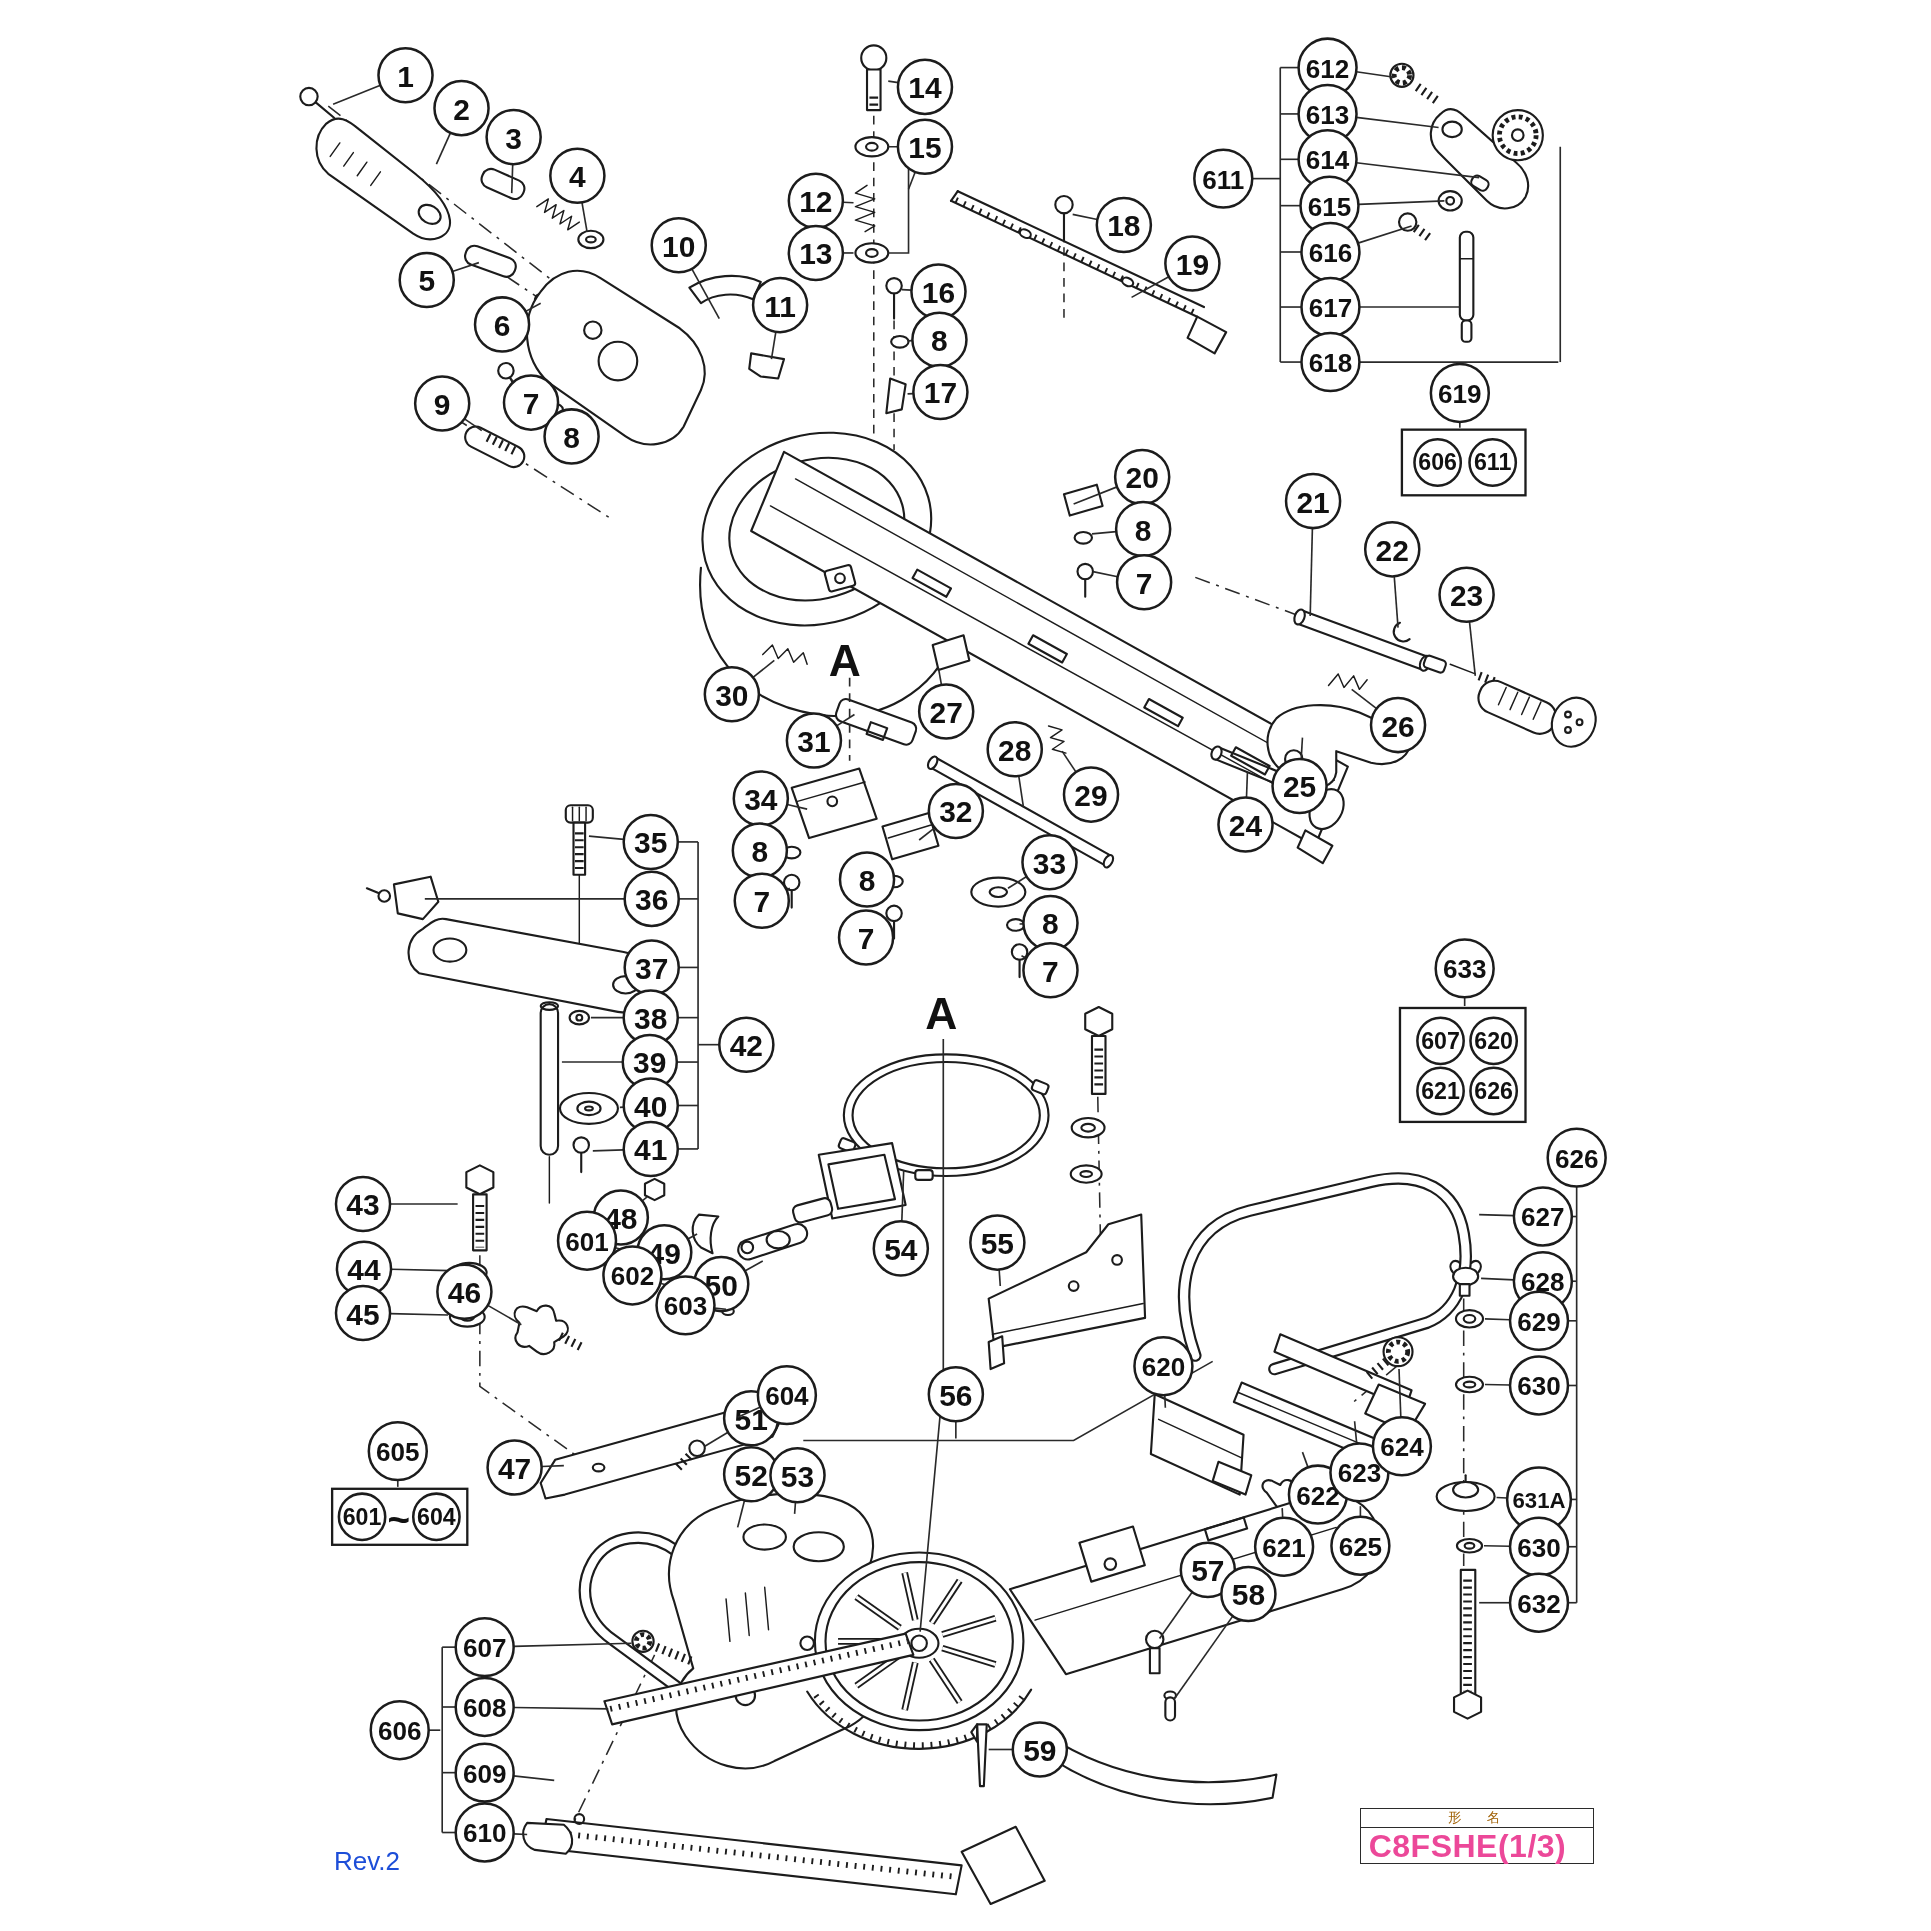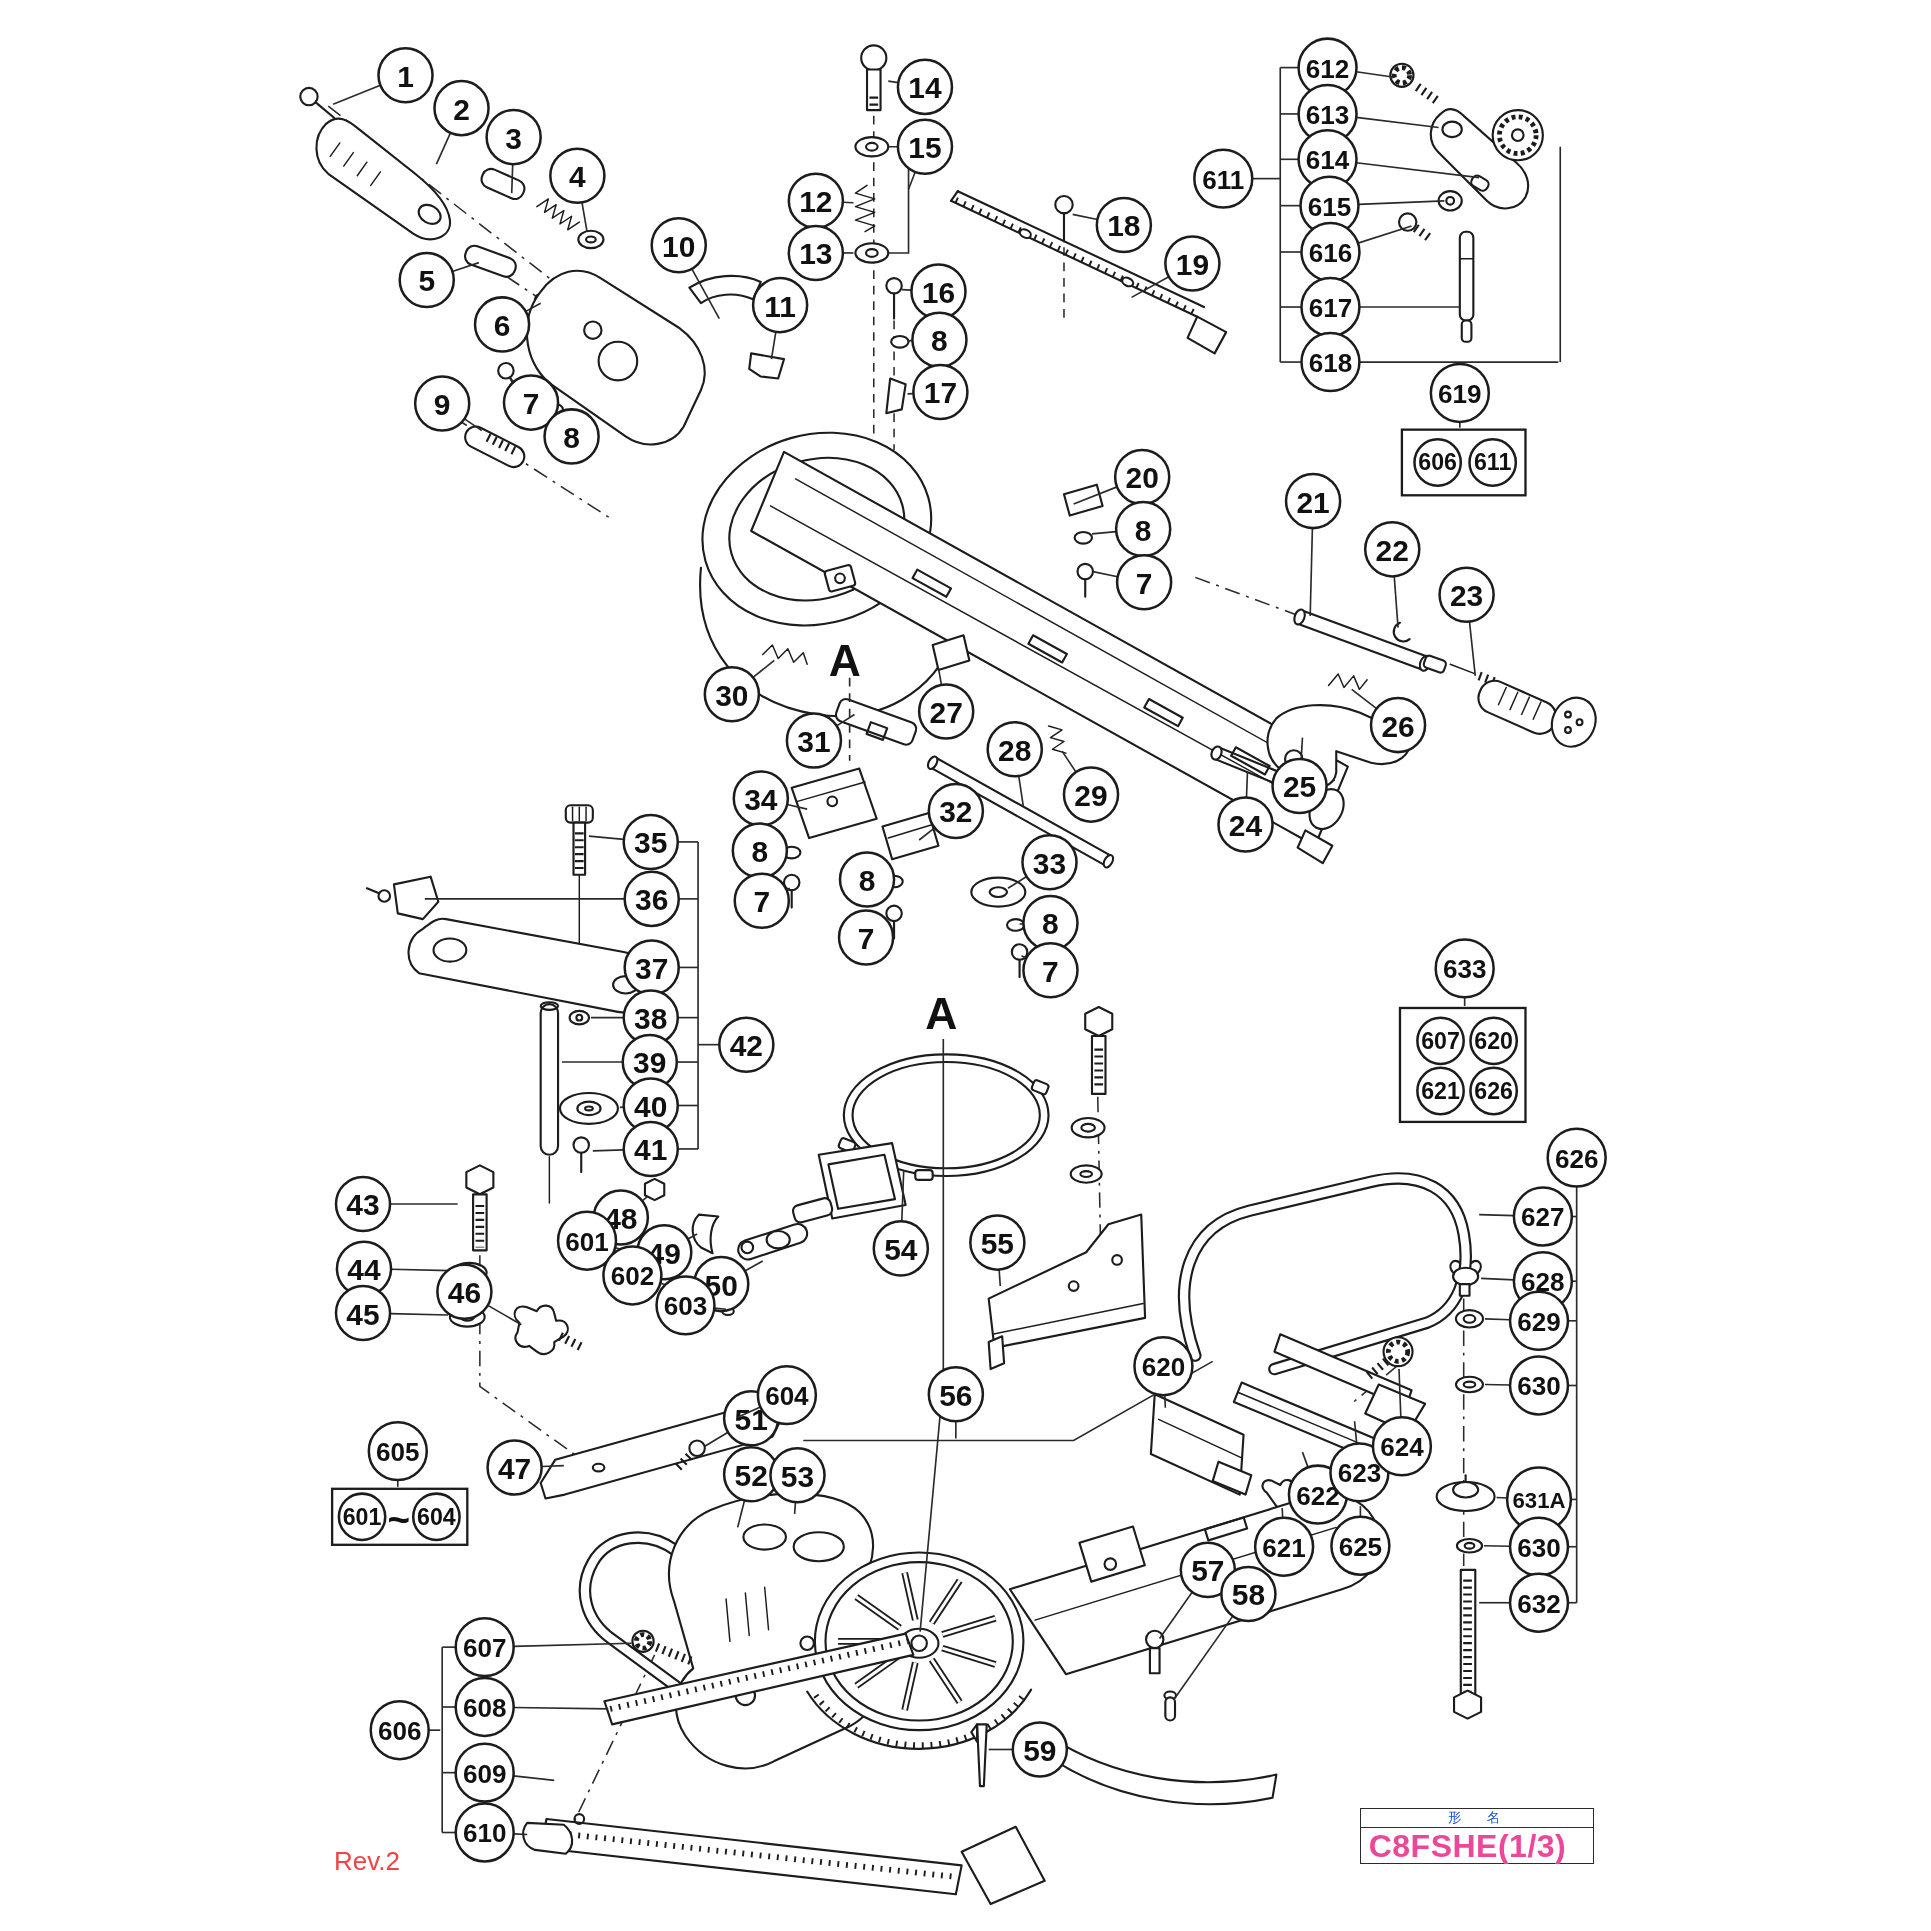--- a/index.html
+++ b/index.html
@@ -21,24 +21,24 @@
   .knurl{stroke:#1c1c1c;fill:none;stroke-width:5;stroke-dasharray:4 3.5;}
   .hatchln{stroke:#1c1c1c;fill:none;stroke-width:6;stroke-dasharray:2 7;}
   .tube{stroke:#1c1c1c;fill:none;stroke-width:13;stroke-linecap:round;}
   .tubein{stroke:#fff;fill:none;stroke-width:8.5;stroke-linecap:round;}
   .spoke{stroke:#1c1c1c;stroke-width:7;}
   .spokein{stroke:#fff;stroke-width:3.2;}
   
   .titleblock{position:absolute;left:1360px;top:1808px;width:234px;height:56px;
       border:1.9px solid #2b2b2b;background:#fff;box-sizing:border-box;}
   .titleblock .hd{height:18.3px;border-bottom:1.9px solid #2b2b2b;display:flex;align-items:center;
-      justify-content:center;font-size:13.5px;color:#1d4ed8;letter-spacing:5.8px;text-align:center;}
+      justify-content:center;font-size:13.5px;color:#a16207;letter-spacing:5.8px;text-align:center;}
   .titleblock .val{height:36px;display:flex;align-items:center;font-size:32px;font-weight:600;
       color:#ec4899;padding-left:7.7px;letter-spacing:0.5px;}
-  .rev{position:absolute;left:334px;top:1846px;font-size:26px;color:#ef4444;}
+  .rev{position:absolute;left:334px;top:1846px;font-size:26px;color:#1d4ed8;}
 </style>
 </head>
 <body>
 
 <div class="page">
 <svg width="1931" height="1931" viewBox="0 0 2000 2000">
 
   <g>
     <path class="phantom" d="M340,110 L700,390"></path>
     <path class="phantom" d="M497,268 L716,414"></path>

